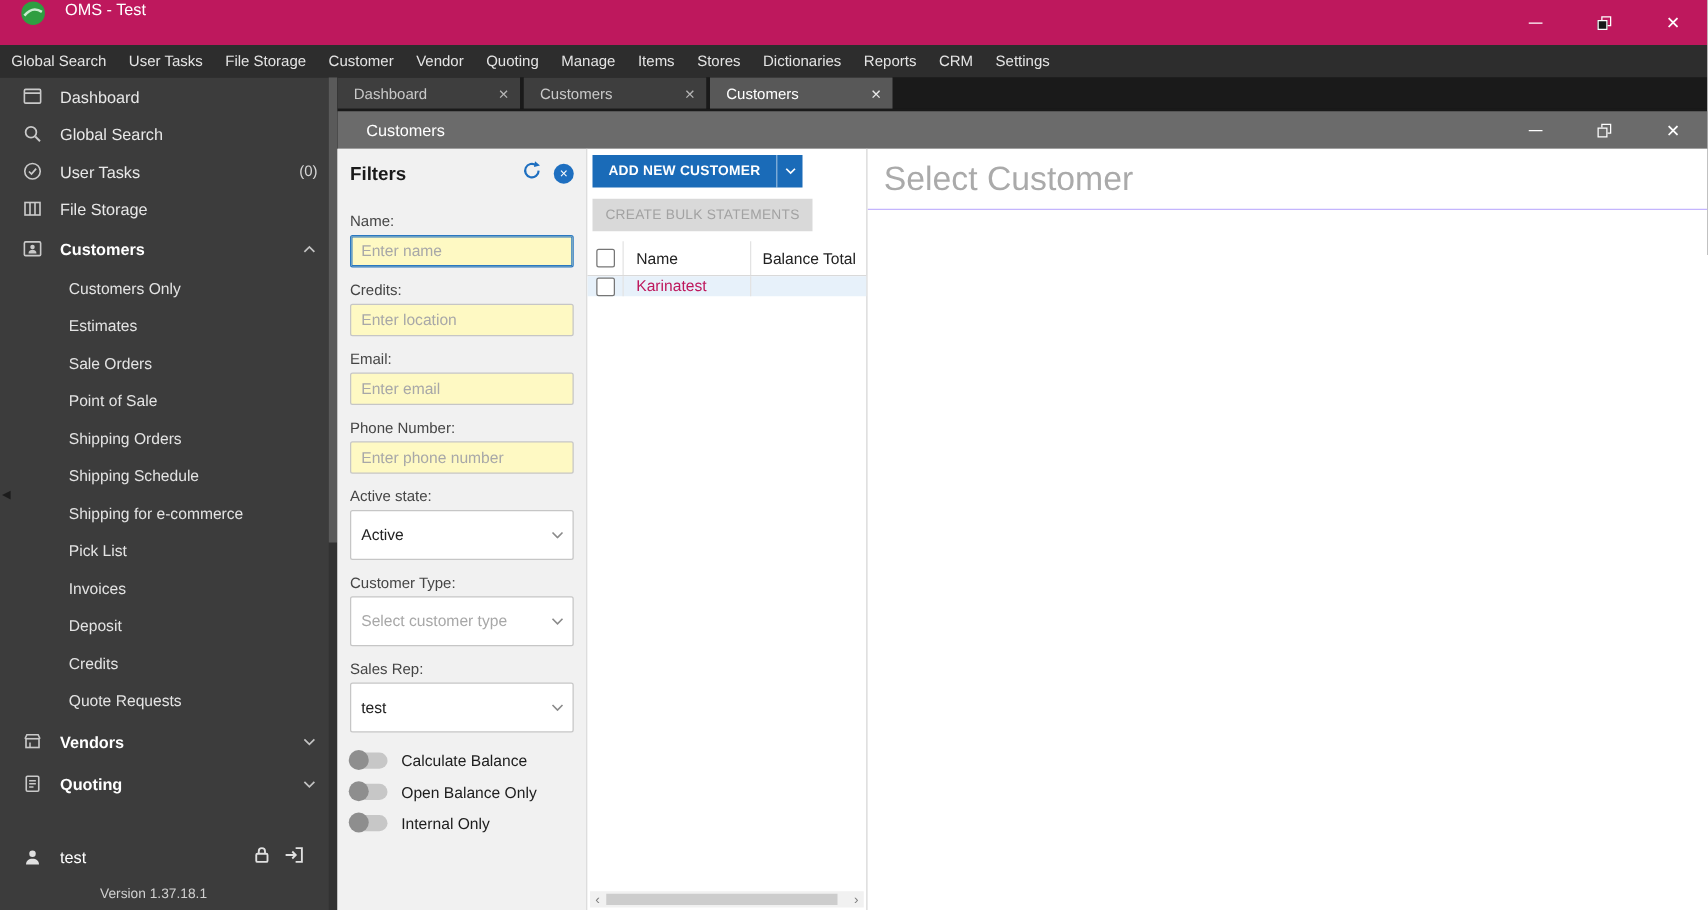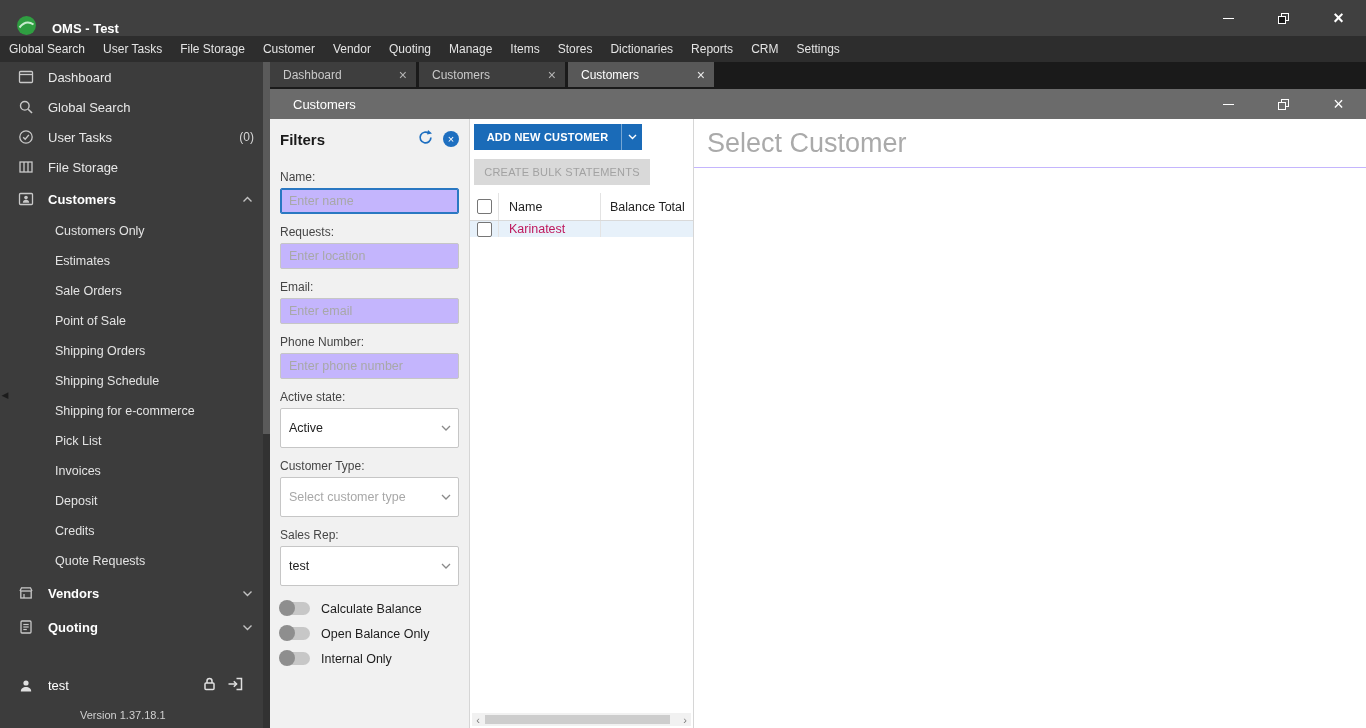--- a/index.html
+++ b/index.html
@@ -1,21 +1,21 @@
 <!DOCTYPE html>
 <html><head>
 <meta charset="utf-8">
 <style>
   * { margin:0; padding:0; box-sizing:border-box; }
   html,body { width:1366px; height:728px; overflow:hidden; }
   body { font-family:"Liberation Sans","DejaVu Sans",sans-serif; }
   .app { position:relative; width:1366px; height:728px; background:#1a1a1a; overflow:hidden; }
 
   
-  .titlebar { position:absolute; top:0; left:0; right:0; height:36px; background:#404040; display:flex; align-items:flex-end;font-weight:bold; }
+  .titlebar { position:absolute; top:0; left:0; right:0; height:36px; background:#be185d; display:flex; align-items:flex-start; }
   .app-icon { margin-left:16px; width:21px; height:21px; display:flex; }
   .win-title { color:#fff; font-size:13px; margin-left:15px; }
   .win-controls { margin-left:auto; display:flex; height:100%; }
   .win-btn { width:55px; height:100%; display:flex; align-items:center; justify-content:center; color:#fff; cursor:default; }
   .min-glyph { width:11px; height:1px; background:#fff; display:block; }
   .restore-glyph { position:relative; width:11px; height:11px; display:block; }
   .restore-glyph .sq2 { position:absolute; right:0; top:0; width:8px; height:8px; border:1px solid #fff; }
   .restore-glyph .sq1 { position:absolute; left:0; bottom:0; width:8px; height:8px; border:1px solid #fff; }
   .restore-glyph.on-dark .sq1 { background:#191919; }
   .restore-glyph.on-gray .sq1 { background:#6b6b6b; }
@@ -60,21 +60,21 @@
 
   
   .filters { width:200px; flex:none; background:#f1f1f1; border-right:1px solid #d6d6d6; padding:0 10px; }
   .filters-header { height:40px; display:flex; align-items:center; }
   .filters-title { font-size:15px; font-weight:bold; color:#1a1a1a; }
   .fh-icons { margin-left:auto; display:flex; align-items:center; gap:9px; }
   .clear-circle { width:16px; height:16px; border-radius:50%; background:#1e6fc0; color:#fff; font-size:11px; line-height:1; display:flex; align-items:center; justify-content:center; }
   .fgroup { margin-top:11px; }
   .fgroup:first-of-type { margin-top:6px; }
   .flabel { font-size:12px; color:#454545; margin-bottom:4px; }
-  .finput { width:100%; height:26px; border:1px solid #c6c6c6; border-radius:2px; padding:0 8px; font-size:12.5px; color:#333; background:#c4b5fd; outline:none; font-family:inherit; }
+  .finput { width:100%; height:26px; border:1px solid #c6c6c6; border-radius:2px; padding:0 8px; font-size:12.5px; color:#333; background:#fef9c3; outline:none; font-family:inherit; }
   .finput::placeholder { color:#a8a8a8; }
   .finput.focused { border-color:#2a78c2; box-shadow:inset 0 0 0 1px #2a78c2; }
   .fselect { width:100%; height:40px; border:1px solid #c6c6c6; border-radius:2px; padding:0 7px 0 8px; font-size:12.5px; background:#fff; display:flex; align-items:center; }
   .fselect .val { color:#222; }
   .fselect .val.placeholder { color:#a8a8a8; }
   .fselect .dd { margin-left:auto; display:flex; }
   .toggles { margin-top:10px; }
   .toggle-row { height:25px; display:flex; align-items:center; }
   .toggle { position:relative; width:30px; height:13px; border-radius:7px; background:#c7c7c7; margin-right:11px; flex:none; }
   .toggle-knob { position:absolute; left:-1px; top:-2px; width:16px; height:16px; border-radius:50%; background:#8e8e8e; }
@@ -348,21 +348,21 @@
                 </svg></span>
             <span class="clear-circle">×</span>
           </span>
         </div>
 
         <div class="fgroup">
           <div class="flabel">Name:</div>
           <input class="finput focused" type="text" placeholder="Enter name" style="">
         </div>
         <div class="fgroup">
-          <div class="flabel">Requests:</div>
+          <div class="flabel">Credits:</div>
           <input class="finput" type="text" placeholder="Enter location" style="">
         </div>
         <div class="fgroup">
           <div class="flabel">Email:</div>
           <input class="finput" type="text" placeholder="Enter email" style="">
         </div>
         <div class="fgroup">
           <div class="flabel">Phone Number:</div>
           <input class="finput" type="text" placeholder="Enter phone number" style="">
         </div>

